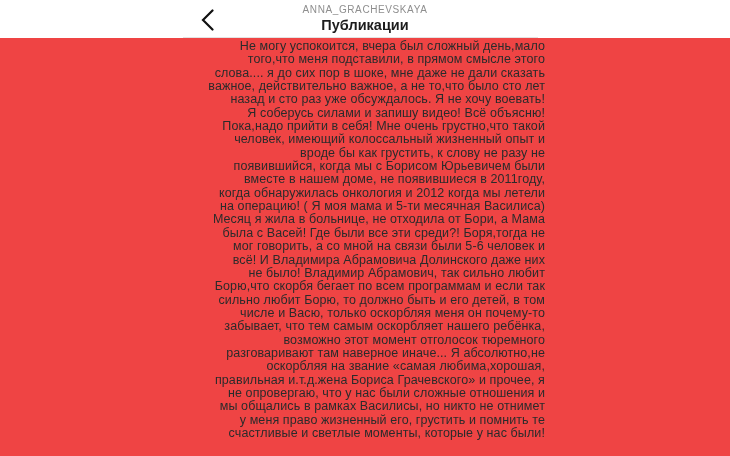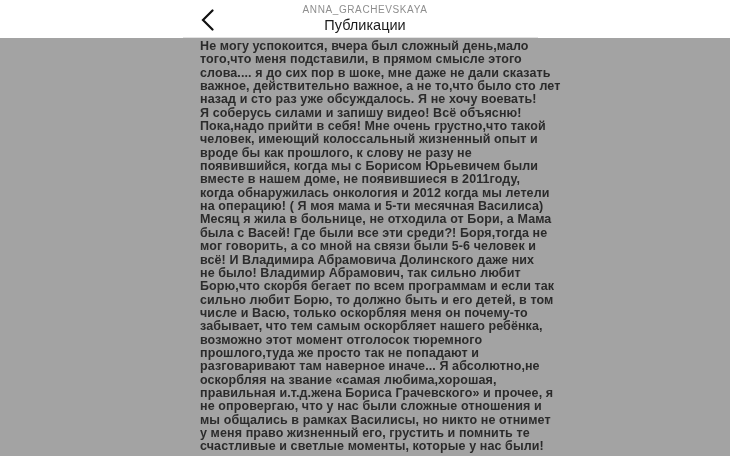--- a/index.html
+++ b/index.html
@@ -3,21 +3,21 @@
 <meta charset="utf-8">
 <style>
   * { margin: 0; padding: 0; box-sizing: border-box; }
   html, body {
     width: 730px; height: 456px;
     background: #ffffff;
     font-family: "Liberation Sans", "DejaVu Sans", sans-serif;
     overflow: hidden;
     position: relative;
   }
-  .page { position: relative; width: 730px; height: 456px; background: #a3a3a3; }
+  .page { position: relative; width: 730px; height: 456px; background: #ef4444; }
 
   .header {
     position: absolute; left: 0; top: 0; width: 730px; height: 38px;
     background: #ffffff;
   }
   .back-btn {
     position: absolute; left: 197px; top: 8px;
     width: 20px; height: 24px;
     display: flex; align-items: center; justify-content: center;
     cursor: pointer; background: transparent; border: none;
@@ -29,35 +29,36 @@
   .header-username {
     margin-top: 4px;
     font-size: 10px;
     letter-spacing: 0.6px;
     color: #8e8e8e;
     font-weight: 400;
   }
   .header-title {
     margin-top: 2px;
     font-size: 14.5px;
-    font-weight: 400;
+    font-weight: 700;
     color: #1c1c1c;
   }
   .header-divider {
     position: absolute; left: 183px; top: 37px;
     width: 355px; height: 1px;
     background: #e3e3e3;
   }
 
   .post-text {
     position: absolute; left: 200px; top: 40px;
     width: 345px;
     color: #2b2b2b;
     font-size: 12.5px;
-    font-weight: 700;
+    font-weight: 400;
+    text-align: right;
   }
   .post-line {
     line-height: 13.35px;
     white-space: nowrap;
     letter-spacing: 0.1px;
   }
 </style>
 </head>
 <body>
 
@@ -78,36 +79,35 @@
 
   <div class="post-text">
       <div class="post-line">Не могу успокоится, вчера был сложный день,мало</div>
       <div class="post-line">того,что меня подставили, в прямом смысле этого</div>
       <div class="post-line">слова.... я до сих пор в шоке, мне даже не дали сказать</div>
       <div class="post-line">важное, действительно важное, а не то,что было сто лет</div>
       <div class="post-line">назад и сто раз уже обсуждалось. Я не хочу воевать!</div>
       <div class="post-line">Я соберусь силами и запишу видео! Всё объясню!</div>
       <div class="post-line">Пока,надо прийти в себя! Мне очень грустно,что такой</div>
       <div class="post-line">человек, имеющий колоссальный жизненный опыт и</div>
-      <div class="post-line">вроде бы как прошлого, к слову не разу не</div>
+      <div class="post-line">вроде бы как грустить, к слову не разу не</div>
       <div class="post-line">появившийся, когда мы с Борисом Юрьевичем были</div>
       <div class="post-line">вместе в нашем доме, не появившиеся в 2011году,</div>
       <div class="post-line">когда обнаружилась онкология и 2012 когда мы летели</div>
       <div class="post-line">на операцию! ( Я моя мама и 5-ти месячная Василиса)</div>
       <div class="post-line">Месяц я жила в больнице, не отходила от Бори, а Мама</div>
       <div class="post-line">была с Васей! Где были все эти среди?! Боря,тогда не</div>
       <div class="post-line">мог говорить, а со мной на связи были 5-6 человек и</div>
       <div class="post-line">всё! И Владимира Абрамовича Долинского даже них</div>
       <div class="post-line">не было! Владимир Абрамович, так сильно любит</div>
       <div class="post-line">Борю,что скорбя бегает по всем программам и если так</div>
       <div class="post-line">сильно любит Борю, то должно быть и его детей, в том</div>
       <div class="post-line">числе и Васю, только оскорбляя меня он почему-то</div>
       <div class="post-line">забывает, что тем самым оскорбляет нашего ребёнка,</div>
       <div class="post-line">возможно этот момент отголосок тюремного</div>
-      <div class="post-line">прошлого,туда же просто так не попадают и</div>
       <div class="post-line">разговаривают там наверное иначе... Я абсолютно,не</div>
       <div class="post-line">оскорбляя на звание «самая любима,хорошая,</div>
       <div class="post-line">правильная и.т.д.жена Бориса Грачевского» и прочее, я</div>
       <div class="post-line">не опровергаю, что у нас были сложные отношения и</div>
       <div class="post-line">мы общались в рамках Василисы, но никто не отнимет</div>
       <div class="post-line">у меня право жизненный его, грустить и помнить те</div>
       <div class="post-line">счастливые и светлые моменты, которые у нас были!</div>
     </div>
 
 </div>

